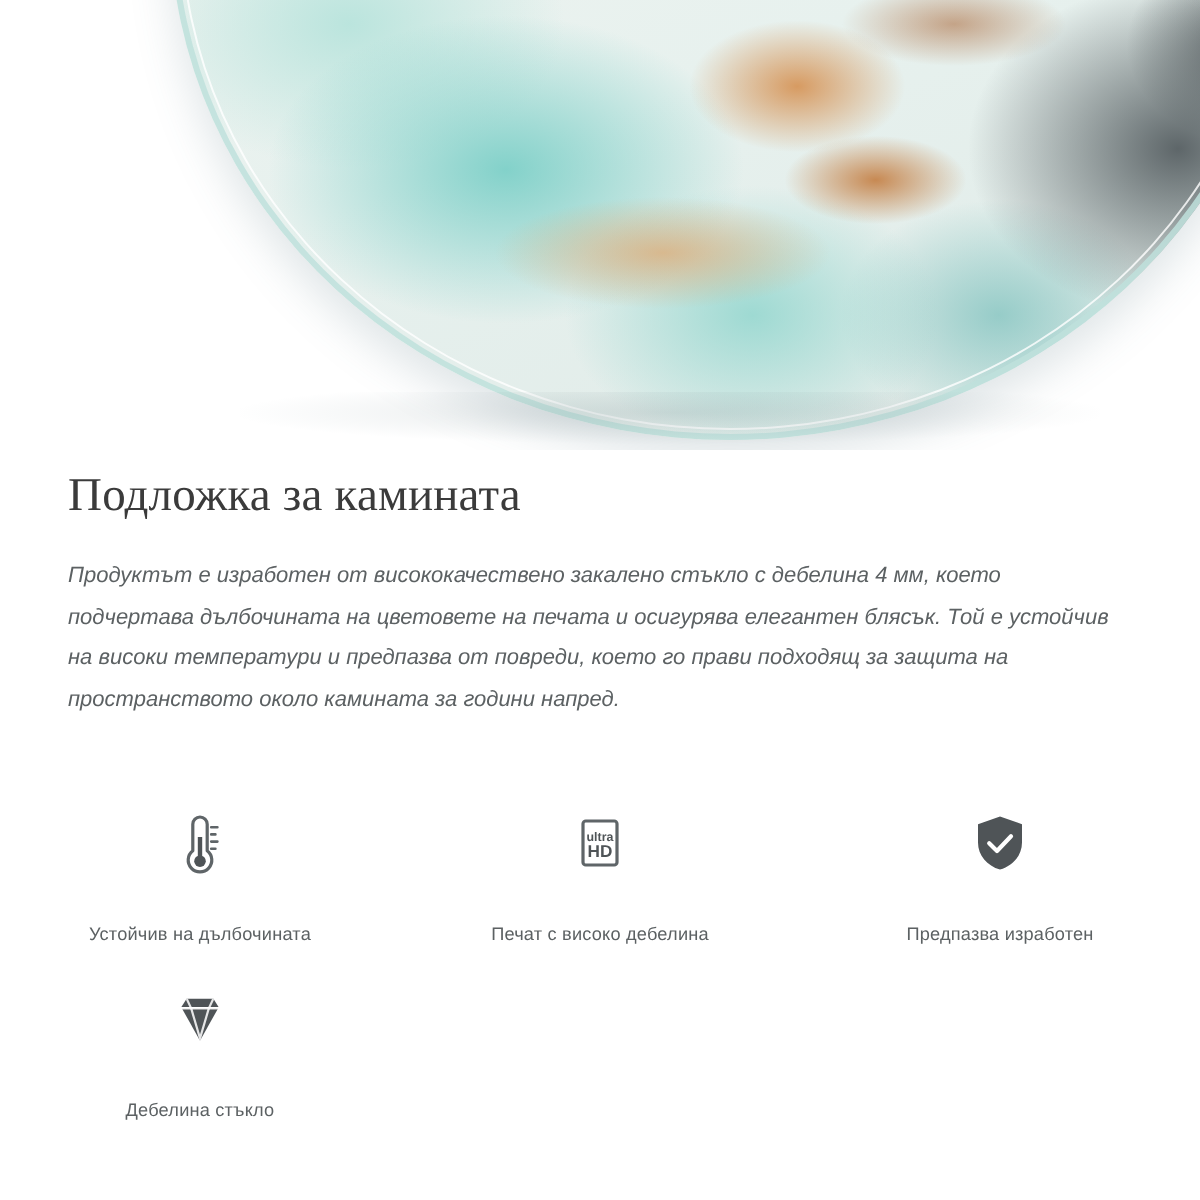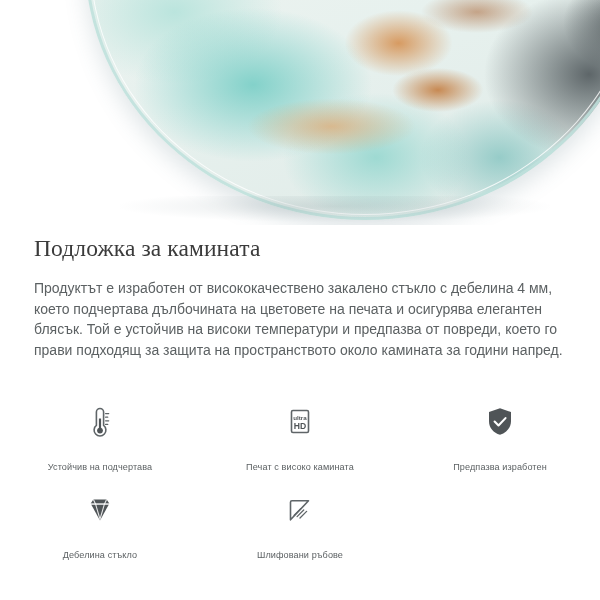--- a/index.html
+++ b/index.html
@@ -115,23 +115,24 @@
     line-height: 31px;
     color: #3b3b3b;
     font-weight: 400;
     letter-spacing: 0.1px;
   }
   .headline .l2 { display: block; }
 
   .paragraph {
     margin: 0;
     padding: 14px 36px 0 34px;
-    font-size: 14px;
+    font-size: 11px;
     line-height: 20.5px;
     color: #5c6163;
+    font-style: italic;
   }
 
   
   .features {
     position: absolute;
     left: 0;
     top: 400px;
     width: 600px;
     display: grid;
     grid-template-columns: repeat(3, 1fr);
@@ -205,32 +206,32 @@
 
     <div class="feature">
       <div class="ic">
         <svg width="40" height="42" viewBox="0 0 40 42" aria-hidden="true">
           <path class="stroke" d="M20 7.5a3.6 3.6 0 0 1 3.6 3.6v13.3a5.9 5.9 0 1 1-7.2 0V11.1A3.6 3.6 0 0 1 20 7.5z"></path>
           <circle class="fill-dark" cx="20" cy="29.6" r="2.9"></circle>
           <path class="fill-dark" d="M18.9 17.5h2.2v11h-2.2z"></path>
           <path class="thin" d="M25.6 12.6h3.1M25.6 16.2h2.1M25.6 19.8h3.1M25.6 23.4h2.1"></path>
         </svg>
       </div>
-      <div class="cap">Устойчив на подчертава</div>
+      <div class="cap">Устойчив на дълбочината</div>
     </div>
 
     <div class="feature">
       <div class="ic">
         <svg width="40" height="42" viewBox="0 0 40 42" aria-hidden="true">
           <rect class="stroke" x="11.5" y="9.5" width="17" height="22" rx="1.4"></rect>
           <text class="ultrahd-text" x="20" y="19.3" font-size="6.2" text-anchor="middle">ultra</text>
           <text class="ultrahd-text" x="20" y="27.6" font-size="8.6" text-anchor="middle">HD</text>
         </svg>
       </div>
-      <div class="cap">Печат с високо камината</div>
+      <div class="cap">Печат с високо дебелина</div>
     </div>
 
     <div class="feature">
       <div class="ic">
         <svg width="40" height="42" viewBox="0 0 40 42" aria-hidden="true">
           <path class="fill-dark" d="M20 7.2l11 3.9v9.1c0 6.6-4.6 11.6-11 13.6-6.4-2-11-7-11-13.6v-9.1l11-3.9z"></path>
           <path d="M14.6 20.6l3.9 3.9 7-7.4" fill="none" stroke="#ffffff" stroke-width="2.1" stroke-linecap="round" stroke-linejoin="round"></path>
         </svg>
       </div>
       <div class="cap">Предпазва изработен</div>
@@ -242,25 +243,16 @@
           <path class="fill-dark" d="M11 15.2h18L20 31.4 11 15.2z"></path>
           <path class="fill-dark" d="M13.3 10.4h13.4l2.6 4.1H10.7l2.6-4.1z"></path>
           <path d="M15.6 15.2L20 30.2l4.4-15" fill="none" stroke="#ffffff" stroke-width="1.1" opacity="0.85"></path>
           <path d="M10.9 15.2h18.2" stroke="#ffffff" stroke-width="1.1" opacity="0.85" fill="none"></path>
           <path d="M13.4 10.5l2.2 4.7M26.6 10.5l-2.2 4.7" stroke="#ffffff" stroke-width="1.1" opacity="0.85" fill="none"></path>
         </svg>
       </div>
       <div class="cap">Дебелина стъкло</div>
     </div>
 
-    <div class="feature">
-      <div class="ic">
-        <svg width="40" height="42" viewBox="0 0 40 42" aria-hidden="true">
-          <path class="stroke" d="M10.5 30.8V13.2a1.4 1.4 0 0 1 1.4-1.4h16.6L10.5 30.8z"></path>
-          <path class="thin" d="M14.2 26.2l6.6-6.6M17.1 27.6l6.6-6.6M20 29l6.6-6.6"></path>
-        </svg>
-      </div>
-      <div class="cap">Шлифовани ръбове</div>
-    </div>
 
 
   </div>
 </div>
 
 </body></html>

